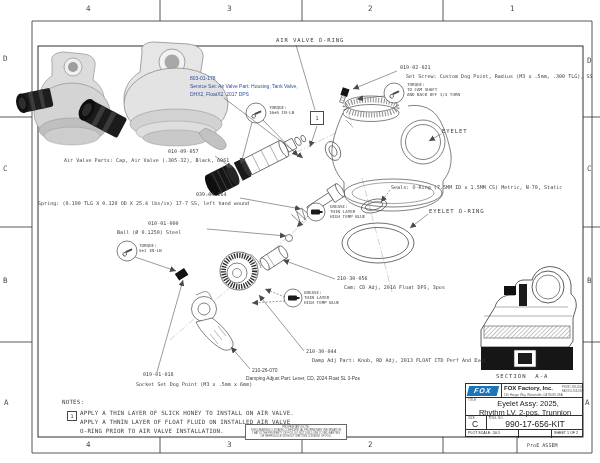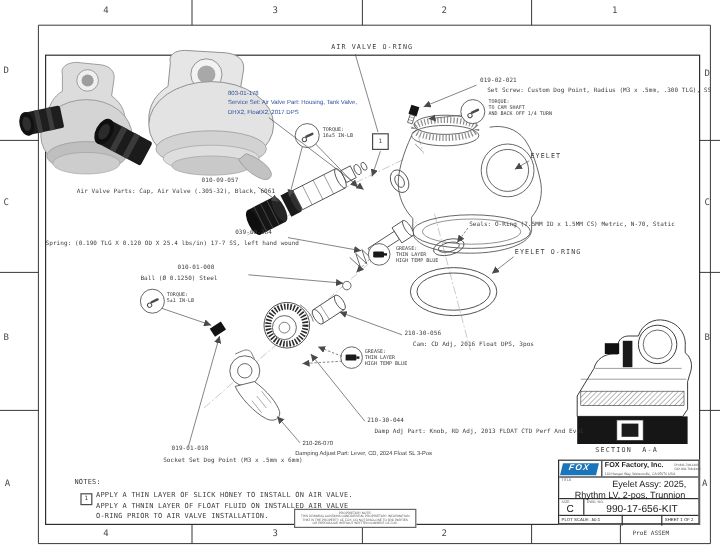--- a/index.html
+++ b/index.html
@@ -361,21 +361,21 @@
   <div class="vl" style="left:85px;top:45px;height:9px;"></div>
 
   <div id="logo">
         <span>FOX</span>
       </div>
   <div class="tt" style="left:38px;top:1px;font-size:6px;font-weight:bold;">FOX Factory, Inc.</div>
   <div class="tt" style="left:38px;top:8.5px;font-size:2.9px;color:#555;">130 Hangar Way, Watsonville, CA 95076 USA</div>
   <div class="tt" style="left:96px;top:2px;font-size:2.6px;color:#555;">PH 831-768-1100</div>
   <div class="tt" style="left:96px;top:5.5px;font-size:2.6px;color:#555;">FAX 831-768-9342</div>
   <div class="tt" style="left:2px;top:14px;font-size:3px;color:#555;">TITLE</div>
-  <div class="tt" style="left:16px;top:15px;width:118px;text-align:center;font-size:7.5px;">Eyelet Assy: 2025,</div>
+  <div class="tt" style="left:3px;top:15px;width:118px;text-align:center;font-size:7.5px;">Eyelet Assy: 2025,</div>
   <div class="tt" style="left:0;top:23.5px;width:118px;text-align:center;font-size:7.5px;">Rhythm LV, 2-pos, Trunnion</div>
   <div class="tt" style="left:2px;top:32px;font-size:3px;color:#555;">SIZE</div>
   <div class="tt" style="left:6px;top:34.5px;font-size:8.5px;">C</div>
   <div class="tt" style="left:23px;top:32px;font-size:3px;color:#555;">DWG. NO.</div>
   <div class="tt" style="left:20px;top:35px;width:98px;text-align:center;font-size:8.5px;">990-17-656-KIT</div>
   <div class="tt" style="left:2px;top:47px;font-size:3.6px;">PLOT SCALE: .50:1</div>
   <div class="tt" style="left:88px;top:47px;font-size:3.6px;">SHEET 1 OF 2</div>
 </div>
 
 </div>

